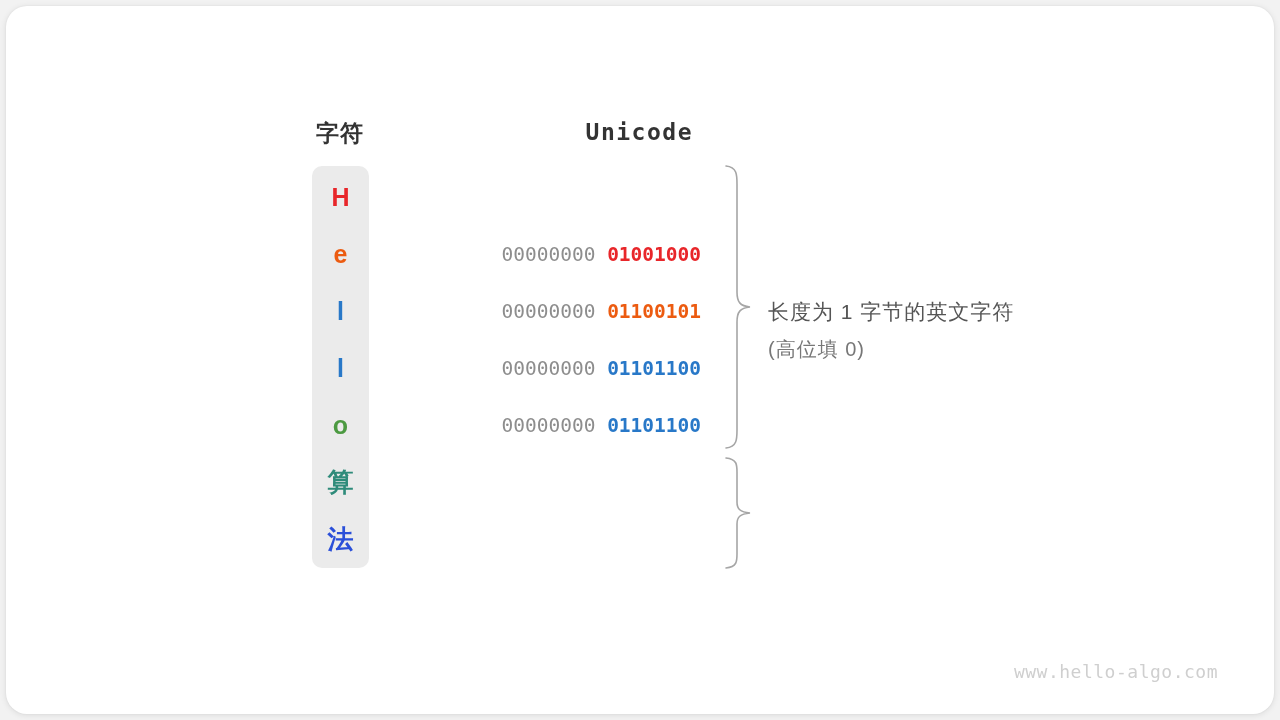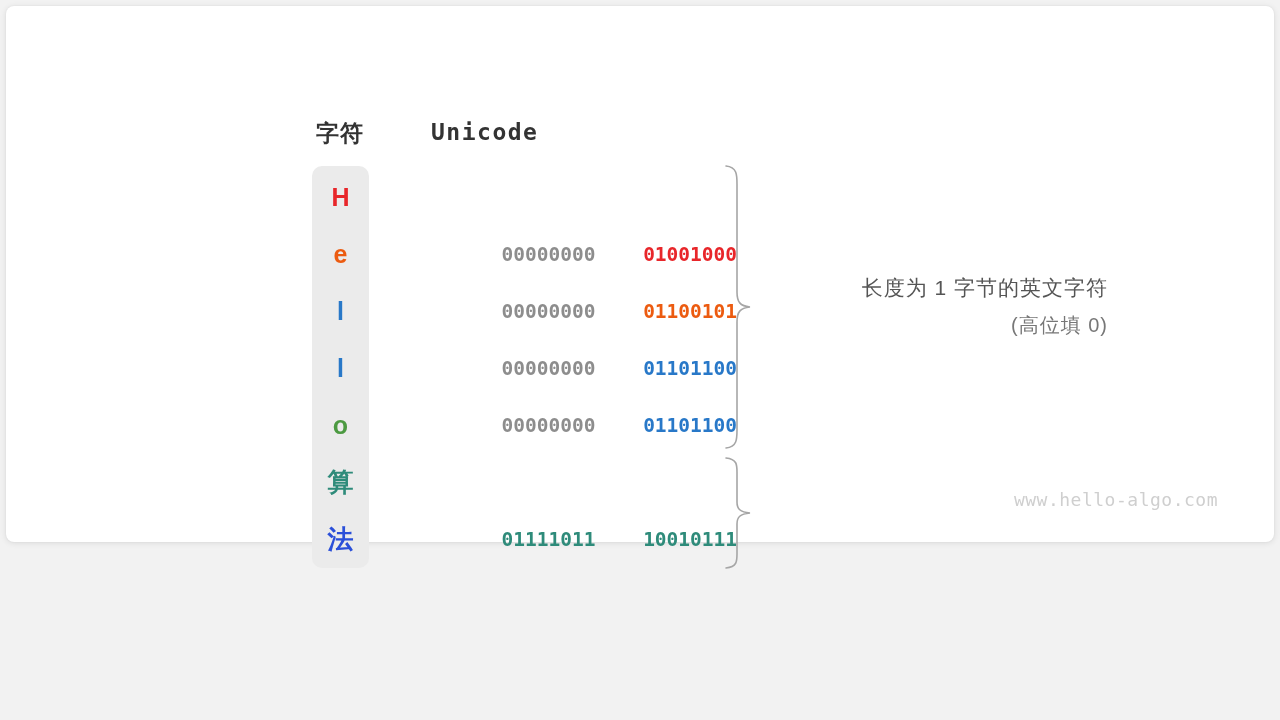--- a/index.html
+++ b/index.html
@@ -19,44 +19,44 @@
     width: 1280px;
     height: 720px;
     background: #f2f2f2;
   }
 
   .card {
     position: absolute;
     left: 6px;
     top: 6px;
     width: 1268px;
-    height: 536px;
+    height: 708px;
     background: #ffffff;
-    border-radius: 8px;
+    border-radius: 21px;
     box-shadow: 0 1px 6px rgba(0,0,0,0.10), 0 0 2px rgba(0,0,0,0.06);
   }
 
   
   .hdr-char {
     position: absolute;
     left: 286px;
     top: 112px;
     width: 96px;
     text-align: center;
     font-size: 23px;
     font-weight: bold;
     color: #333333;
     letter-spacing: 1px;
   }
   .hdr-unicode {
     position: absolute;
     left: 425px;
     top: 113px;
     width: 262px;
-    text-align: left;
+    text-align: right;
     font-family: "DejaVu Sans Mono", "Liberation Mono", monospace;
     font-size: 23px;
     font-weight: bold;
     color: #333333;
     letter-spacing: 1.5px;
   }
 
   
   .char-col {
     position: absolute;
@@ -89,40 +89,40 @@
     width: 262px;
     height: 57px;
     line-height: 57px;
     text-align: center;
     font-family: "DejaVu Sans Mono", "Liberation Mono", monospace;
     font-size: 19.5px;
     white-space: pre;
   }
   .bin-row .hi {
     color: #8d8d8d;
-    font-weight: bold;
+    font-weight: normal;
   }
   .bin-row .hi.colored {
     font-weight: bold;
   }
   .bin-row .lo {
     font-weight: bold;
-    margin-left: 36px;
   }
 
   
   .brace {
     position: absolute;
   }
 
   
   .annot {
     position: absolute;
-    text-align: right;
+    text-align: left;
     color: #555555;
+    margin-top: 24px;
   }
   .annot .line1 {
     font-size: 21px;
     letter-spacing: 1px;
     white-space: pre;
   }
   .annot .line2 {
     font-size: 20px;
     color: #777777;
     margin-top: 10px;
@@ -179,23 +179,20 @@
     </div>
     <div class="bin-row" style="top:220px">
       <span class="hi" style="color: rgb(141, 141, 141);">00000000</span><span> </span><span class="lo" style="color: rgb(236, 91, 16);">01100101</span>
     </div>
     <div class="bin-row" style="top:277px">
       <span class="hi" style="color: rgb(141, 141, 141);">00000000</span><span> </span><span class="lo" style="color: rgb(40, 120, 200);">01101100</span>
     </div>
     <div class="bin-row" style="top:334px">
       <span class="hi" style="color: rgb(141, 141, 141);">00000000</span><span> </span><span class="lo" style="color: rgb(40, 120, 200);">01101100</span>
     </div>
-    <div class="bin-row" style="top:448px">
-      <span class="hi colored" style="color: rgb(46, 139, 122);">01111011</span><span> </span><span class="lo" style="color: rgb(46, 139, 122);">10010111</span>
-    </div>
 
     <svg class="brace" style="left:714px; top:158px;" width="34" height="286" viewBox="0 0 34 286">
       <path d="M 6 2 C 17 3 17 11 17 20 L 17 128 C 17 138 20 142 30 143
                C 20 144 17 148 17 158 L 17 266 C 17 275 17 283 6 284" fill="none" stroke="#a6a6a6" stroke-width="1.6" stroke-linecap="round"></path>
     </svg>
 
     <svg class="brace" style="left:714px; top:450px;" width="34" height="114" viewBox="0 0 34 114">
       <path d="M 6 2 C 17 3 17 9 17 16 L 17 46 C 17 53 20 56 30 57
                C 20 58 17 61 17 68 L 17 98 C 17 105 17 111 6 112" fill="none" stroke="#a6a6a6" stroke-width="1.6" stroke-linecap="round"></path>
     </svg>

